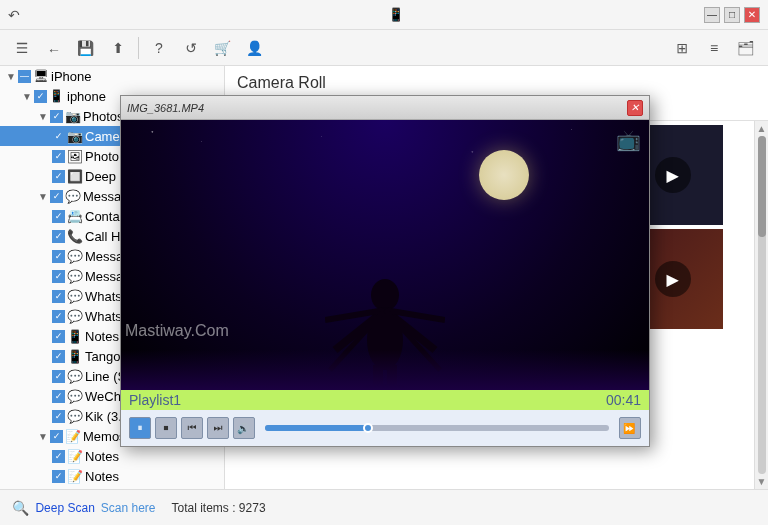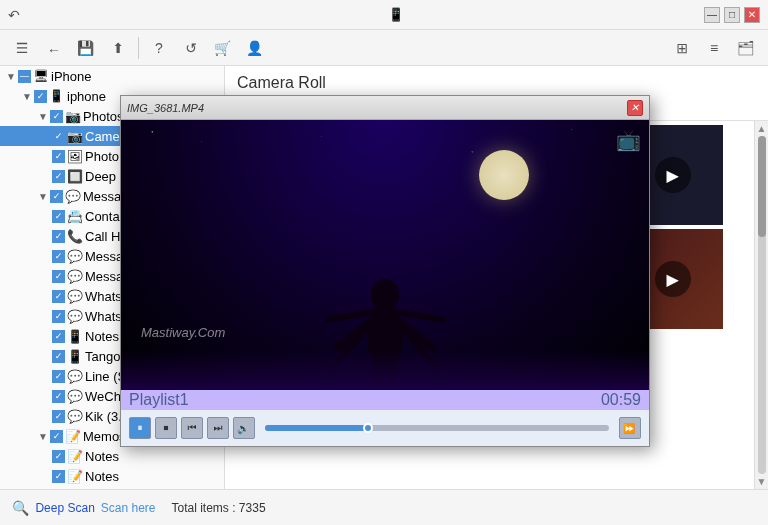--- a/index.html
+++ b/index.html
@@ -268,33 +268,32 @@
       top: 30px;
       right: 120px;
       width: 50px; height: 50px;
       background: radial-gradient(circle, #e8e0c0, #d4c890);
       border-radius: 50%;
       box-shadow: 0 0 20px rgba(220,200,100,0.4);
     }
     .video-watermark {
       position: absolute;
       bottom: 50px;
-      left: 20px;
+      left: 4px;
       color: rgba(255,255,255,0.5);
-      font-size: 13px;
-      font-style: italic;
+      font-size: 16px;
     }
     .modal-playlist-bar {
-      background: #c4b5fd;
+      background: #bef264;
       height: 20px;
       display: flex;
       align-items: center;
       padding: 0 8px;
       justify-content: space-between;
-      font-size: 16px;
+      font-size: 14px;
       color: #4a6090;
       gap: 44px;
     }
     .modal-controls {
       background: #e8eef8;
       height: 36px;
       display: flex;
       align-items: center;
       padding: 0 8px;
       gap: 4px;
@@ -650,21 +649,21 @@
     </div>
   </div>
 </div>
 
 <div class="status-bar">
   <div class="status-scan">
     <span class="status-scan-icon">🔍</span>
     <span class="status-label">Deep Scan</span>
     <a class="status-link" href="#">Scan here</a>
   </div>
-  <span class="status-items">Total items : 7335</span>
+  <span class="status-items">Total items : 9273</span>
 </div>
 
 <div class="modal-overlay">
   <div class="modal-window">
 
     <div class="modal-title-bar">
       <span class="modal-title-text">IMG_3681.MP4</span>
       <div class="modal-close-btn">✕</div>
     </div>
 
@@ -703,21 +702,21 @@
         <div style="position:absolute; bottom:0; left:0; right:0; height:40px; background:linear-gradient(to top, #1a0040, transparent);"></div>
 
         <div class="video-watermark">Mastiway.Com</div>
 
         <div style="position:absolute; top:8px; right:8px; color:white; opacity:0.8; font-size:20px;">📺</div>
       </div>
     </div>
 
     <div class="modal-playlist-bar">
       <span>Playlist1</span>
-      <span>00:59</span>
+      <span>00:41</span>
     </div>
 
     <div class="modal-controls">
       <div class="ctrl-btn active">⏸</div>
       <div class="ctrl-btn">⏹</div>
       <div class="ctrl-btn">⏮</div>
       <div class="ctrl-btn">⏭</div>
       <div class="ctrl-btn">🔊</div>
       <div class="ctrl-progress">
         <div class="ctrl-progress-fill"></div>

